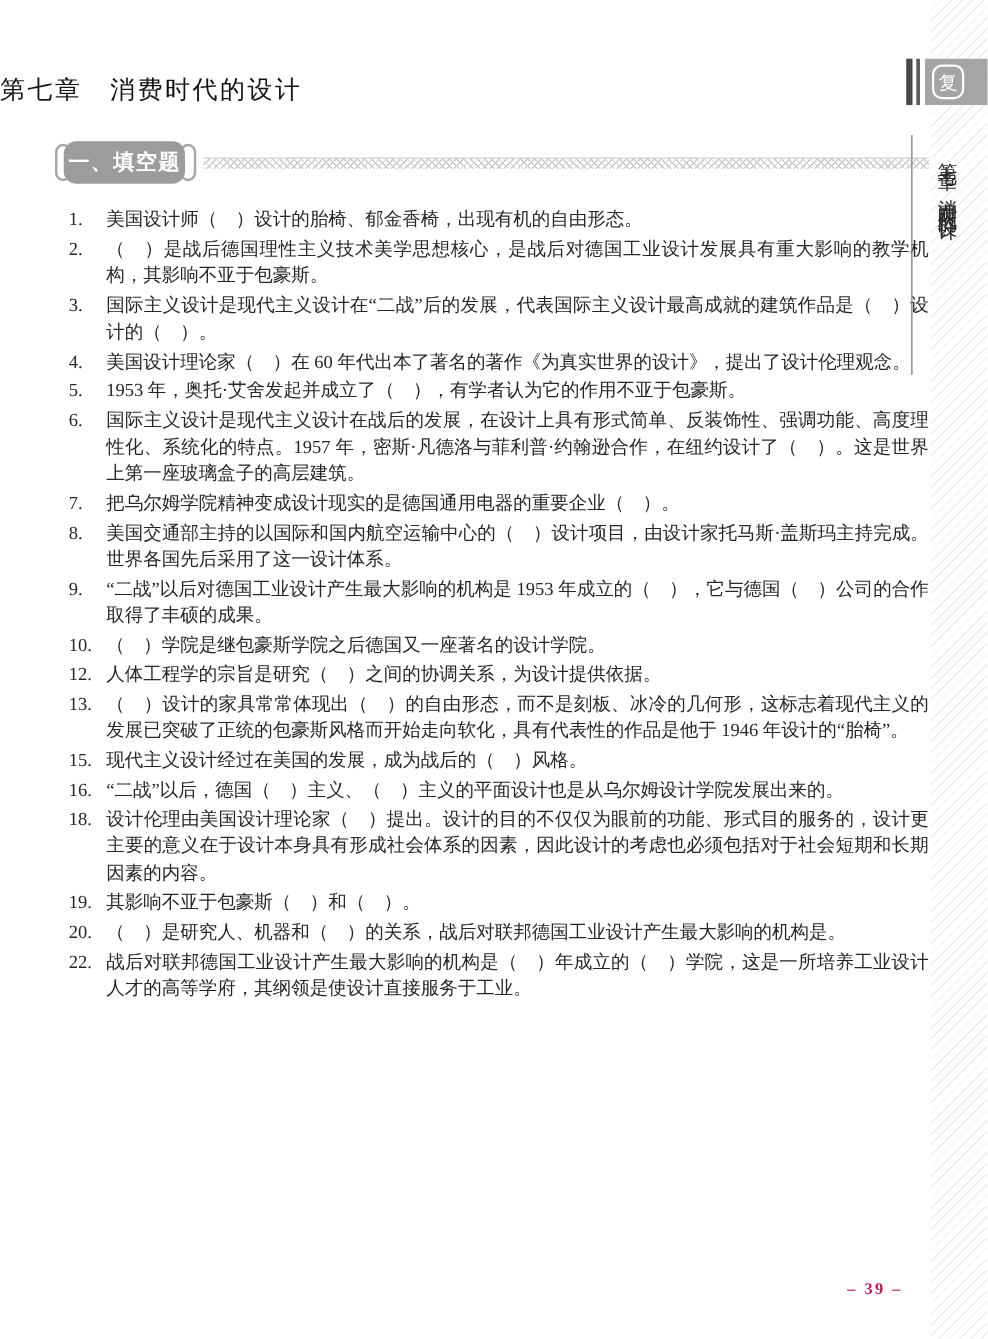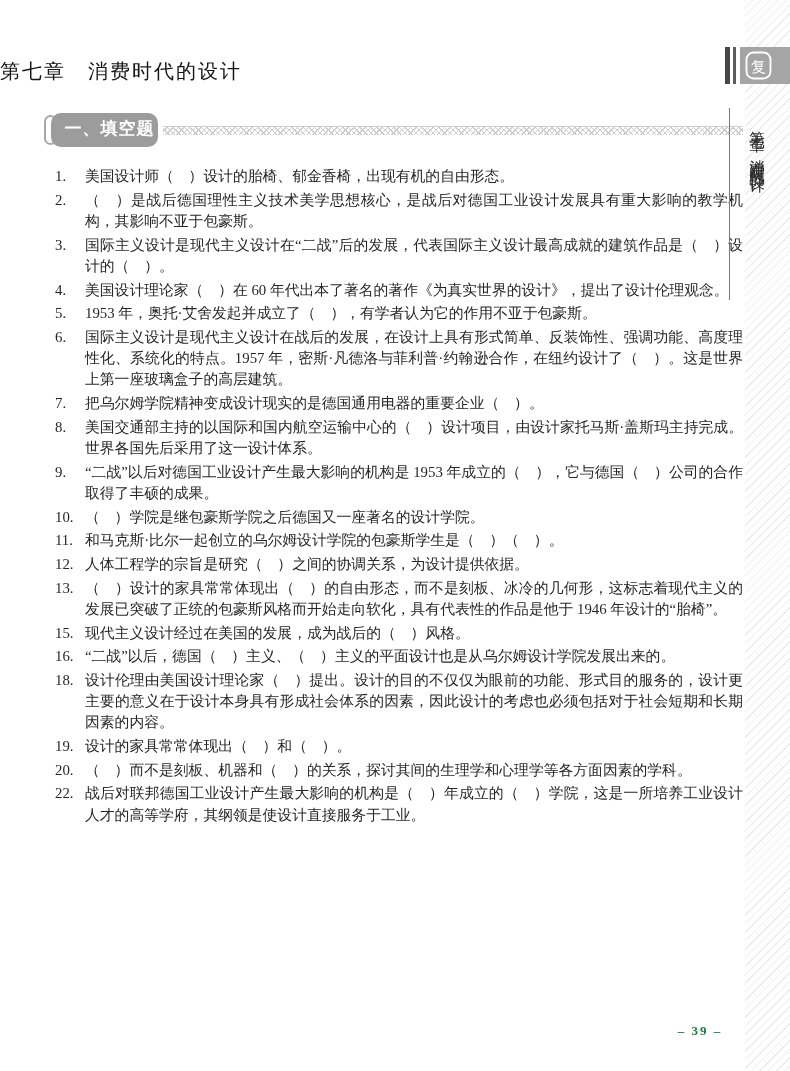--- a/index.html
+++ b/index.html
@@ -27,22 +27,22 @@
   .section-row{position:absolute;top:113px;left:44px;width:700px;height:36px;}
   .bracket{
     position:absolute;top:2px;width:13px;height:30px;background:#fff;
     border:2px solid var(--bracket);border-radius:8px;box-sizing:border-box;z-index:1;
   }
   .bracket-left{left:0;}
   .bracket-right{left:100px;}
   .section-badge{
     position:absolute;left:7px;top:0;width:97px;height:34px;z-index:2;
     background:var(--badge_bg);border-radius:10px;color:var(--badge_text);
-    font-family:Liberation Mono, monospace;font-weight:bold;
-    font-size:17px;line-height:34px;text-align:center;letter-spacing:1px;padding-left:10px;
+    font-family:Liberation Sans, sans-serif;font-weight:bold;
+    font-size:17px;line-height:34px;text-align:center;letter-spacing:1px;
   }
   .chain-line{
     position:absolute;left:119px;right:1px;top:13px;height:8px;
     border-top:1px solid var(--chain);
     background:
       repeating-linear-gradient(45deg,var(--chain) 0 1px,transparent 1px 4px),
       repeating-linear-gradient(-45deg,var(--chain) 0 1px,transparent 1px 4px);
   }
   
   .questions{
@@ -62,21 +62,21 @@
   .seal{margin-left:5px;}
   .side-rule{position:absolute;top:108px;right:60px;width:1px;height:192px;background:var(--rule);}
   .side-label{
     position:absolute;top:118px;right:24px;writing-mode:vertical-rl;
     font-size:15.5px;letter-spacing:3px;color:#2b2b2b;line-height:18px;
   }
   .vspace{display:inline-block;width:1px;height:20px;}
   
   .page-number{
     position:absolute;top:1023px;left:655px;width:90px;text-align:center;
-    font-weight:bold;font-size:13px;color:#15803d;letter-spacing:2px;
+    font-weight:bold;font-size:13px;color:#be185d;letter-spacing:2px;
   }
 </style>
 </head>
 <body>
 
 <div class="stripe-band"></div>
 
 <div class="chapter-title">第七章　消费时代的设计</div>
 
 <div class="section-row">
@@ -130,24 +130,20 @@
   <div class="q-item">
     <span class="q-num">9.</span>
     <span class="q-text">“二战”以后对德国工业设计产生最大影响的机构是 1953 年成立的（　），它与德国（　）公司的合作取得了丰硕的成果。</span>
   </div>
 
   <div class="q-item">
     <span class="q-num">10.</span>
     <span class="q-text">（　）学院是继包豪斯学院之后德国又一座著名的设计学院。</span>
   </div>
 
-  <div class="q-item">
-    <span class="q-num">11.</span>
-    <span class="q-text">和马克斯·比尔一起创立的乌尔姆设计学院的包豪斯学生是（　）（　）。</span>
-  </div>
 
   <div class="q-item">
     <span class="q-num">12.</span>
     <span class="q-text">人体工程学的宗旨是研究（　）之间的协调关系，为设计提供依据。</span>
   </div>
 
   <div class="q-item">
     <span class="q-num">13.</span>
     <span class="q-text">（　）设计的家具常常体现出（　）的自由形态，而不是刻板、冰冷的几何形，这标志着现代主义的发展已突破了正统的包豪斯风格而开始走向软化，具有代表性的作品是他于 1946 年设计的“胎椅”。</span>
   </div>
@@ -164,26 +160,26 @@
   </div>
 
 
   <div class="q-item">
     <span class="q-num">18.</span>
     <span class="q-text">设计伦理由美国设计理论家（　）提出。设计的目的不仅仅为眼前的功能、形式目的服务的，设计更主要的意义在于设计本身具有形成社会体系的因素，因此设计的考虑也必须包括对于社会短期和长期因素的内容。</span>
   </div>
 
   <div class="q-item">
     <span class="q-num">19.</span>
-    <span class="q-text">设计的家具常常体现出（　）和（　）。</span>
+    <span class="q-text">其影响不亚于包豪斯（　）和（　）。</span>
   </div>
 
   <div class="q-item">
     <span class="q-num">20.</span>
-    <span class="q-text">（　）而不是刻板、机器和（　）的关系，探讨其间的生理学和心理学等各方面因素的学科。</span>
+    <span class="q-text">（　）是研究人、机器和（　）的关系，战后对联邦德国工业设计产生最大影响的机构是。</span>
   </div>
 
 
   <div class="q-item">
     <span class="q-num">22.</span>
     <span class="q-text">战后对联邦德国工业设计产生最大影响的机构是（　）年成立的（　）学院，这是一所培养工业设计人才的高等学府，其纲领是使设计直接服务于工业。</span>
   </div>
 
 </div>
 

